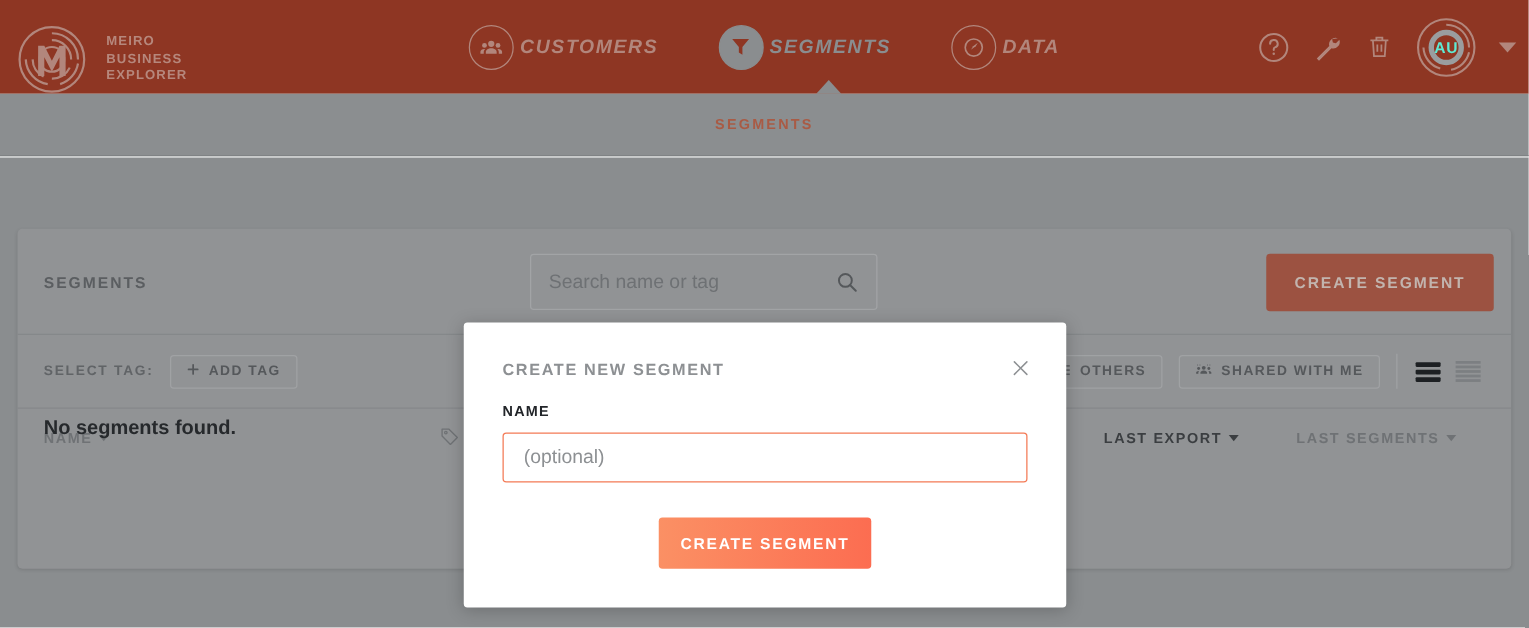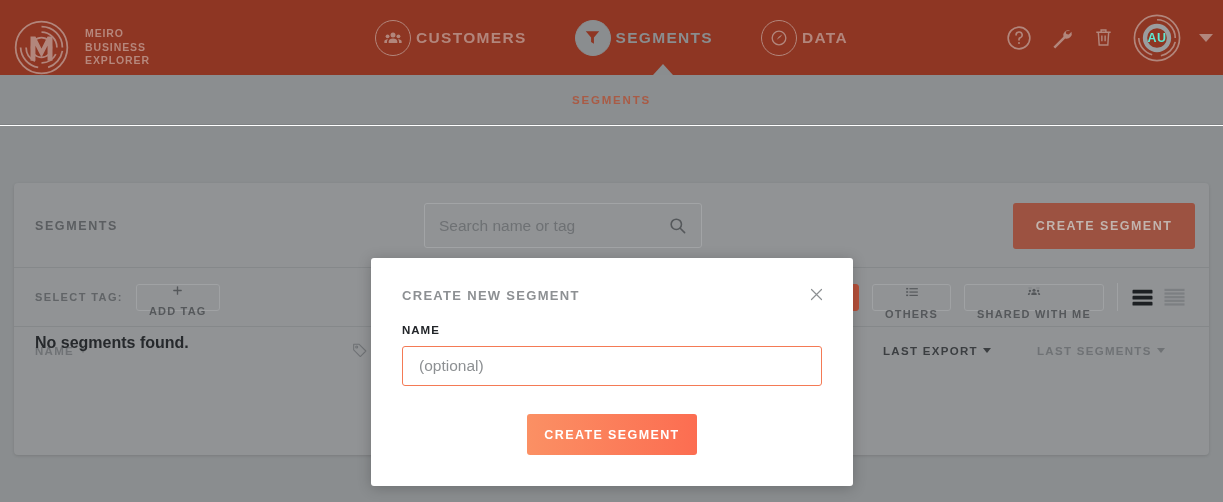--- a/index.html
+++ b/index.html
@@ -25,21 +25,21 @@
     letter-spacing:.9px; font-weight:bold; line-height:13.5px;
   }
 
   .nav-center {
     position:absolute; left:0; top:0; width:1223px; height:75px;
     display:flex; align-items:center; justify-content:center; gap:48px;
     pointer-events:none;
   }
   .nav-item {
     display:flex; align-items:center; gap:5px;
-    pointer-events:auto; cursor:pointer;
+    pointer-events:auto; cursor:pointer;font-style:italic;
   }
   .nav-circle {
     width:36px; height:36px; border-radius:50%;
     border:1.5px solid #b2867c;
     display:flex; align-items:center; justify-content:center;
     color:#b2867c;
   }
   .nav-item.active .nav-circle {
     background:#8a8d8f; border-color:#8a8d8f; color:#8e3623;
   }
@@ -128,21 +128,21 @@
   }
   .select-tag-label {
     color:#616467; font-size:11px; font-weight:bold; letter-spacing:1.4px;
     margin-left:7px;
   }
   .pill {
     height:27px; border:1px solid #a0a2a4; border-radius:3px;
     display:inline-flex; align-items:center; gap:7px; padding:0 12px;
     color:#55585b; font-size:11px; font-weight:bold; letter-spacing:1.2px;
     cursor:pointer; background:transparent; margin-left:13px;
-    font-family:"Liberation Sans", sans-serif; white-space:nowrap;flex-direction:column;
+    font-family:"Liberation Sans", sans-serif; white-space:nowrap;
   }
   .pill.orange {
     background:#b7513b; border-color:#b7513b; color:#e7cec6;
   }
   .filter-spacer { flex:1; }
   .view-divider { width:1px; height:28px; background:#a0a2a4; margin:0 13px; }
   .view-toggle { cursor:pointer; display:flex; margin-right:9px; }
 
   
   .table-head {

